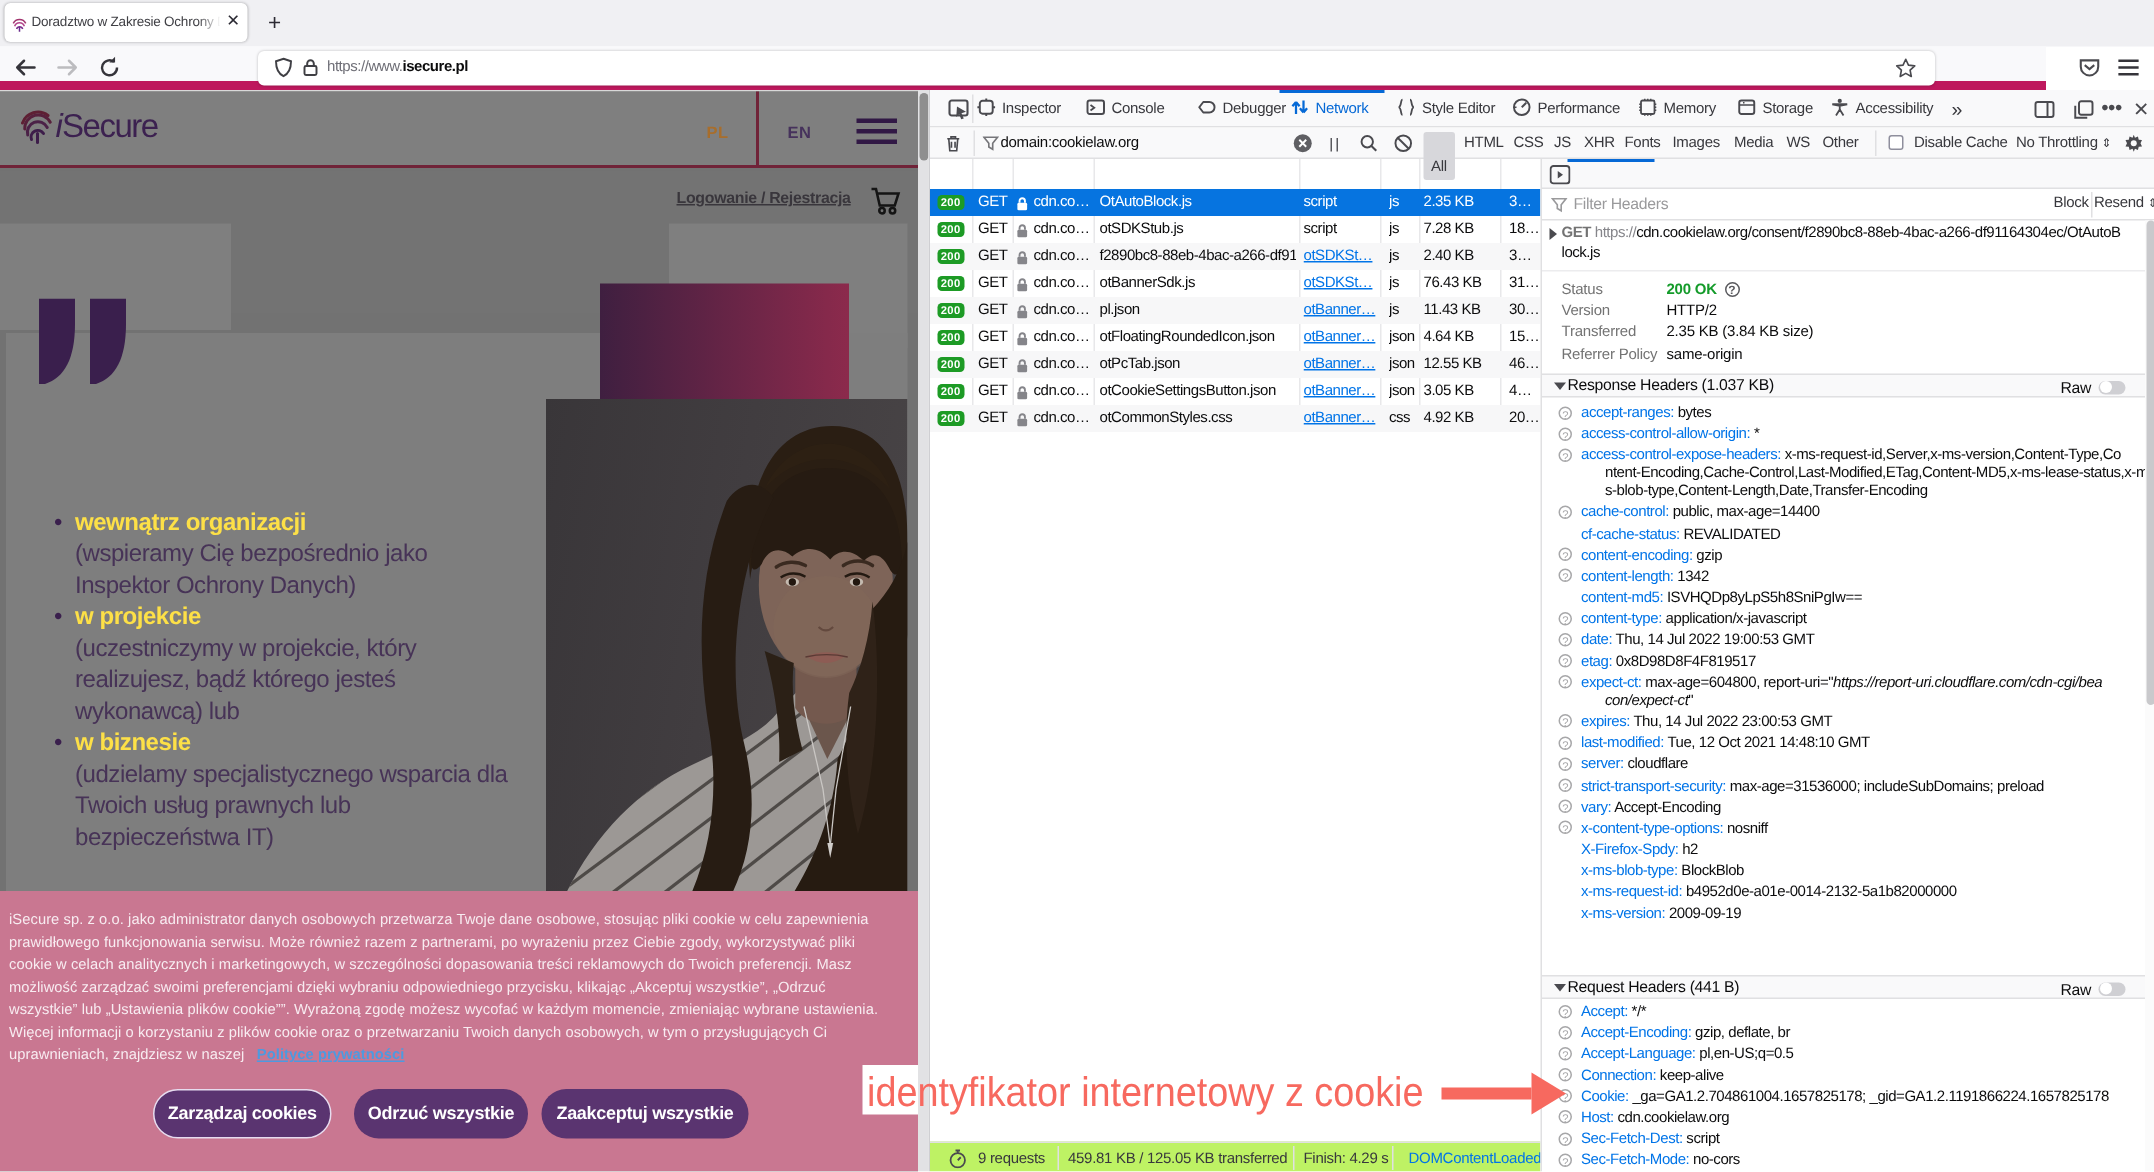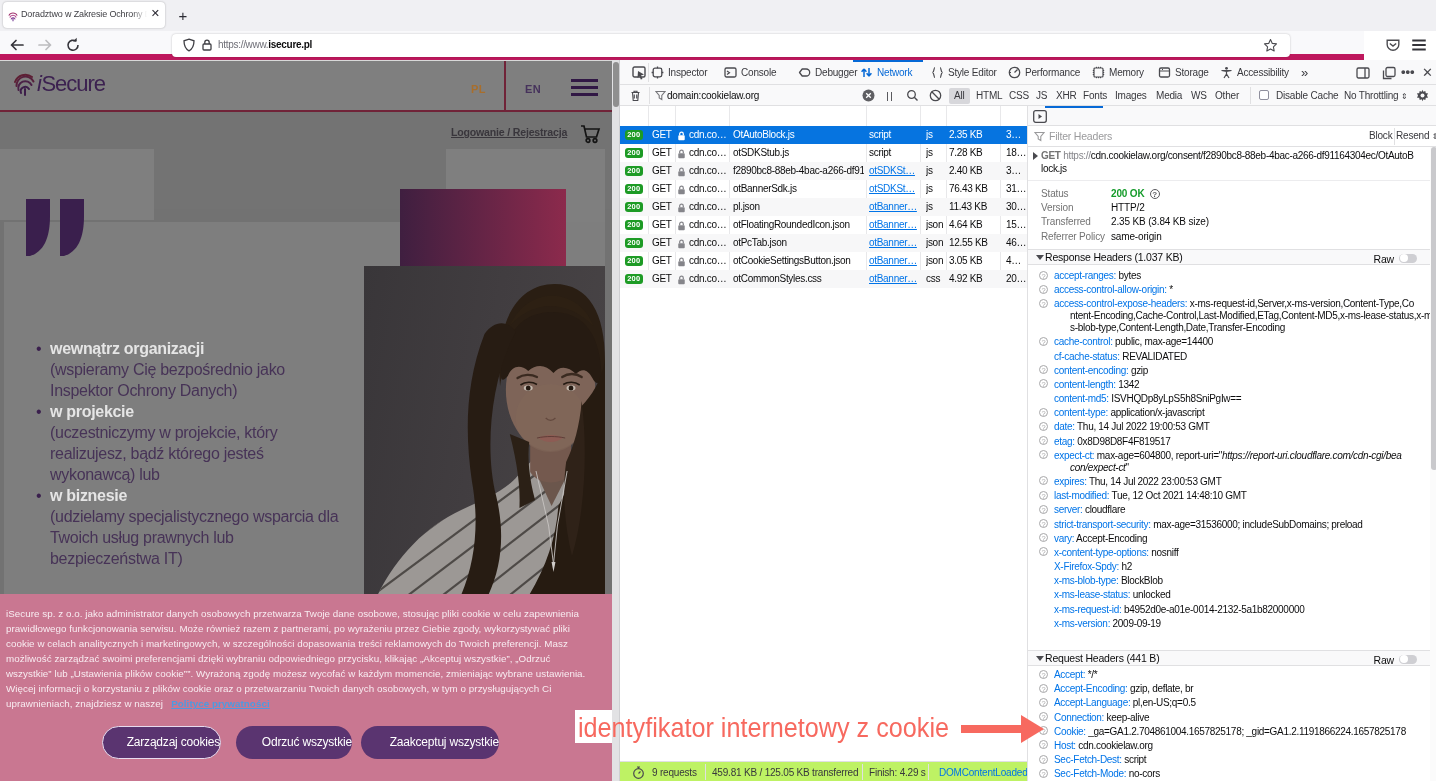--- a/index.html
+++ b/index.html
@@ -28,28 +28,28 @@
 #band{position:absolute;left:0;top:54px;width:612px;height:95px;background:#737373}
 #logowanie{position:absolute;left:451px;top:66px;font-size:10.6px;letter-spacing:-.2px;color:#39363c;text-decoration:underline;font-weight:700}
 #lrect{position:absolute;left:0;top:89px;width:154px;height:71px;background:#7f7f7f}
 #rrect{position:absolute;left:446px;top:89px;width:159px;height:83px;background:#7f7f7f}
 #card{position:absolute;left:4px;top:162px;width:601px;height:373px;background:#7e7e7e}
 #grad{position:absolute;left:400px;top:129px;width:166px;height:77px;background:linear-gradient(90deg,#3f1f40,#8c2a4c)}
 #photo{position:absolute;left:364px;top:206px;width:241px;height:329px}
 #heading{position:absolute;left:34px;top:239px;color:#3a1f4d;font-size:16px;letter-spacing:-.4px}
 #heading b{font-size:27px;font-weight:700;letter-spacing:-.5px}
 #bullets{position:absolute;left:36px;top:278px;width:336px;font-size:16px;line-height:21.05px;letter-spacing:-.3px;color:#473357}
-#bullets b{color:#e5e5e5}
+#bullets b{color:#fde047}
 #bullets .li{position:relative;padding-left:14px}
 #bullets .li:before{content:"•";position:absolute;left:0;color:#3a1f4d}
 
 #banner{position:absolute;left:0;top:534px;width:612px;height:187px;background:#c97791}
 #btext{position:absolute;left:6px;top:12px;font-size:9.8px;line-height:15.06px;color:#f8ecf1;letter-spacing:.05px;white-space:nowrap}
 #btext a{color:#4d9ae0;font-weight:700;text-decoration:underline}
-.cbtn{position:absolute;top:666px;height:33px;border-radius:17px;background:#5a3470;color:#fff;font-weight:400;font-size:12px;letter-spacing:-.2px;text-align:right;line-height:33px}
+.cbtn{position:absolute;top:666px;height:33px;border-radius:17px;background:#5a3470;color:#fff;font-weight:700;font-size:12px;letter-spacing:-.2px;text-align:center;line-height:33px}
 
 #pagesb{position:absolute;left:612px;top:60px;width:7px;height:721px;background:#e2e2e4}
 #pagesbthumb{position:absolute;left:0.5px;top:2px;width:6px;height:45px;background:#8f8f8f;border-radius:3px}
 
 #dt{position:absolute;left:619px;top:60px;width:817px;height:721px;background:#fff;border-left:1px solid #cfcfd2;font-size:11px;color:#0c0c0d}
 #dtrow1{position:absolute;left:0;top:0;width:817px;height:25px;background:#f9f9fa;border-bottom:1px solid #e0e0e2}
 #dtrow2{position:absolute;left:0;top:25px;width:817px;height:21px;background:#f9f9fa;border-bottom:1px solid #e0e0e2}
 #tblhead{position:absolute;left:0;top:46px;width:407px;height:20px;background:#fff;border-bottom:1px solid #e0e0e2;color:#4a4a4f}
 #rows{position:absolute;left:0;top:66px;width:407px;height:162px}
 .nrow{position:absolute;left:0;width:407px;height:18px}
@@ -321,21 +321,21 @@
         </svg>
       <div class="abs" style="left:267px;top:7px;width:3px;height:9px;border-left:1.6px solid #5a5a5e;border-right:1.6px solid #5a5a5e;width:5px"></div>
       <svg class="abs" style="left:286px;top:4px" width="13" height="13" viewBox="0 0 13 13">
           <circle cx="5.5" cy="5.5" r="3.8" fill="none" stroke="#4a4a4f" stroke-width="1.3"></circle>
           <path d="M8.3 8.3 L11.5 11.5" stroke="#4a4a4f" stroke-width="1.4"></path>
         </svg>
       <svg class="abs" style="left:309px;top:4px" width="13" height="13" viewBox="0 0 13 13">
           <circle cx="6.5" cy="6.5" r="5.2" fill="none" stroke="#4a4a4f" stroke-width="1.3"></circle>
           <path d="M2.8 2.8 L10.2 10.2" stroke="#4a4a4f" stroke-width="1.3"></path>
         </svg>
-      <div class="fchip" style="left:329px;top:2.5px;background:#d7d7db;border-radius:2px;padding:0 5px;height:16px;line-height:16px">All</div>
+      <div class="fchip" style="left:329px;top:2.5px;background:#d7d7db;border-radius:2px;padding:16px 5px;height:16px;line-height:16px">All</div>
       <div class="fchip" style="left:356px">HTML</div>
       <div class="fchip" style="left:389px">CSS</div>
       <div class="fchip" style="left:416px">JS</div>
       <div class="fchip" style="left:436px">XHR</div>
       <div class="fchip" style="left:463px">Fonts</div>
       <div class="fchip" style="left:495px">Images</div>
       <div class="fchip" style="left:536px">Media</div>
       <div class="fchip" style="left:571px">WS</div>
       <div class="fchip" style="left:595px">Other</div>
       <div class="tsep" style="left:630px;top:2px;height:17px"></div>
@@ -549,21 +549,20 @@
 <div class="hitem"><span class="q">?</span><span class="hn">etag:</span> <span class="hv">0x8D98D8F4F819517</span></div>
 <div class="hitem l2"><span class="q">?</span><span class="hn">expect-ct:</span> <span class="hv">max-age=604800, report-uri="<i>https://report-uri.cloudflare.com/cdn-cgi/bea</i><br><i>con/expect-ct</i>"</span></div>
 <div class="hitem"><span class="q">?</span><span class="hn">expires:</span> <span class="hv">Thu, 14 Jul 2022 23:00:53 GMT</span></div>
 <div class="hitem"><span class="q">?</span><span class="hn">last-modified:</span> <span class="hv">Tue, 12 Oct 2021 14:48:10 GMT</span></div>
 <div class="hitem"><span class="q">?</span><span class="hn">server:</span> <span class="hv">cloudflare</span></div>
 <div class="hitem"><span class="q">?</span><span class="hn">strict-transport-security:</span> <span class="hv">max-age=31536000; includeSubDomains; preload</span></div>
 <div class="hitem"><span class="q">?</span><span class="hn">vary:</span> <span class="hv">Accept-Encoding</span></div>
 <div class="hitem"><span class="q">?</span><span class="hn">x-content-type-options:</span> <span class="hv">nosniff</span></div>
 <div class="hitem"><span class="hn">X-Firefox-Spdy:</span> <span class="hv">h2</span></div>
 <div class="hitem"><span class="hn">x-ms-blob-type:</span> <span class="hv">BlockBlob</span></div>
-<div class="hitem"><span class="hn">x-ms-lease-status:</span> <span class="hv">unlocked</span></div>
 <div class="hitem"><span class="hn">x-ms-request-id:</span> <span class="hv">b4952d0e-a01e-0014-2132-5a1b82000000</span></div>
 <div class="hitem"><span class="hn">x-ms-version:</span> <span class="hv">2009-09-19</span></div>
 </div>
 <div class="secbar" style="position:absolute;left:0;top:544px">
             <span class="tw"></span>
             <span class="tl">Request Headers (441 B)</span>
             <span class="raw" style="top:1.5px">Raw</span>
             <span class="togg"></span>
           </div>
 <div class="hlist" style="position:absolute;left:0;top:563px">

